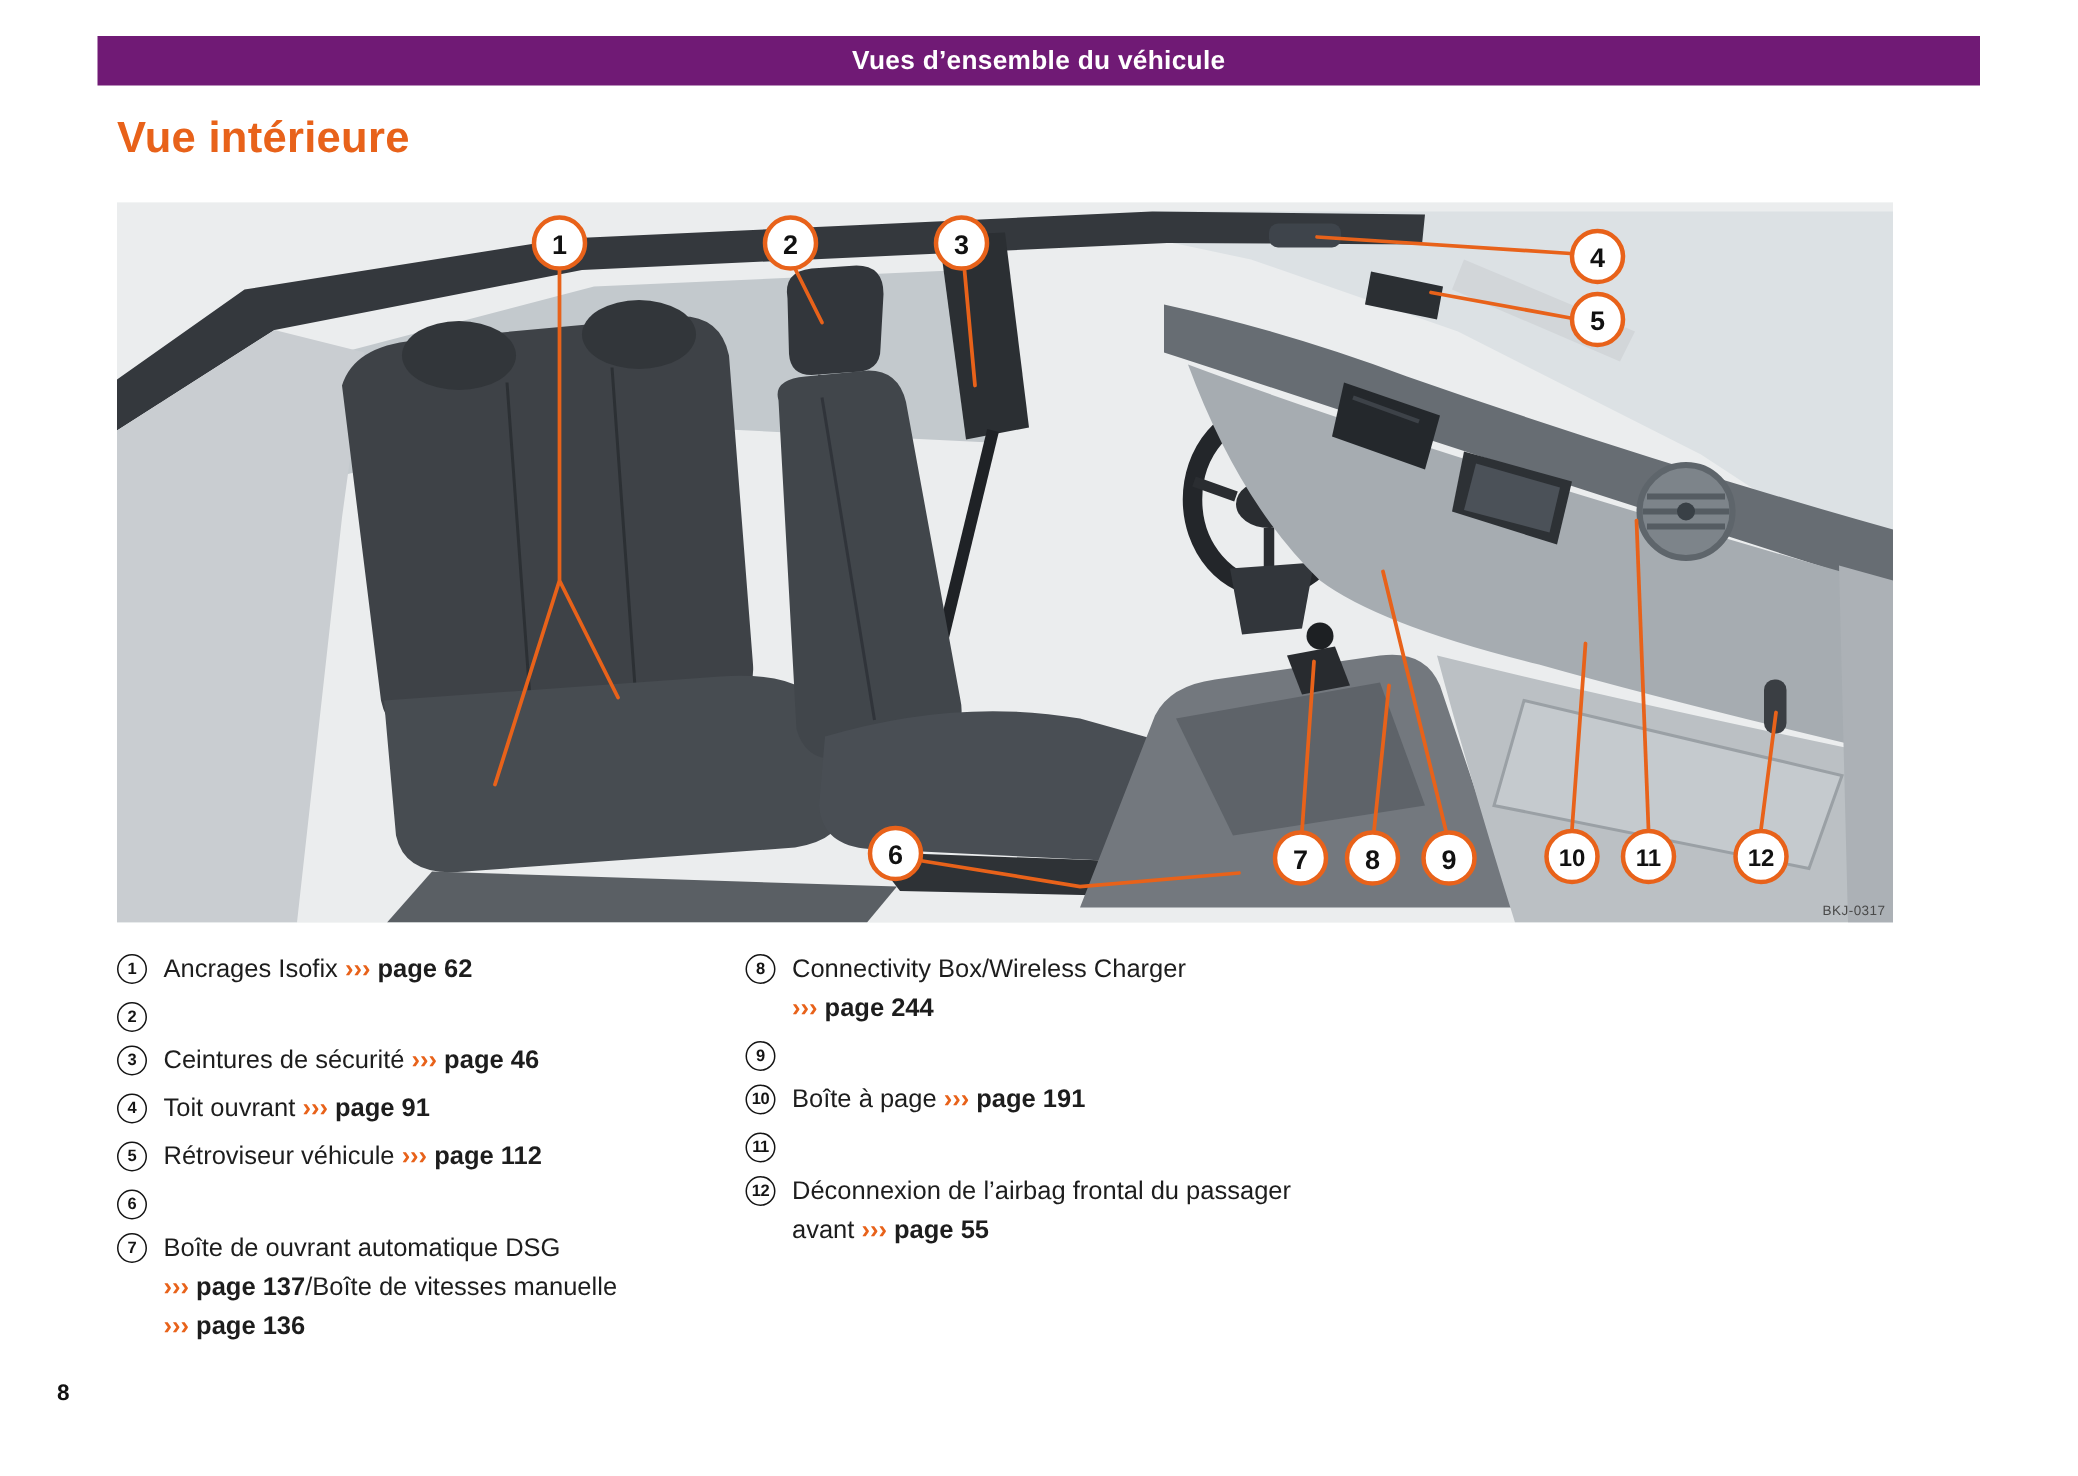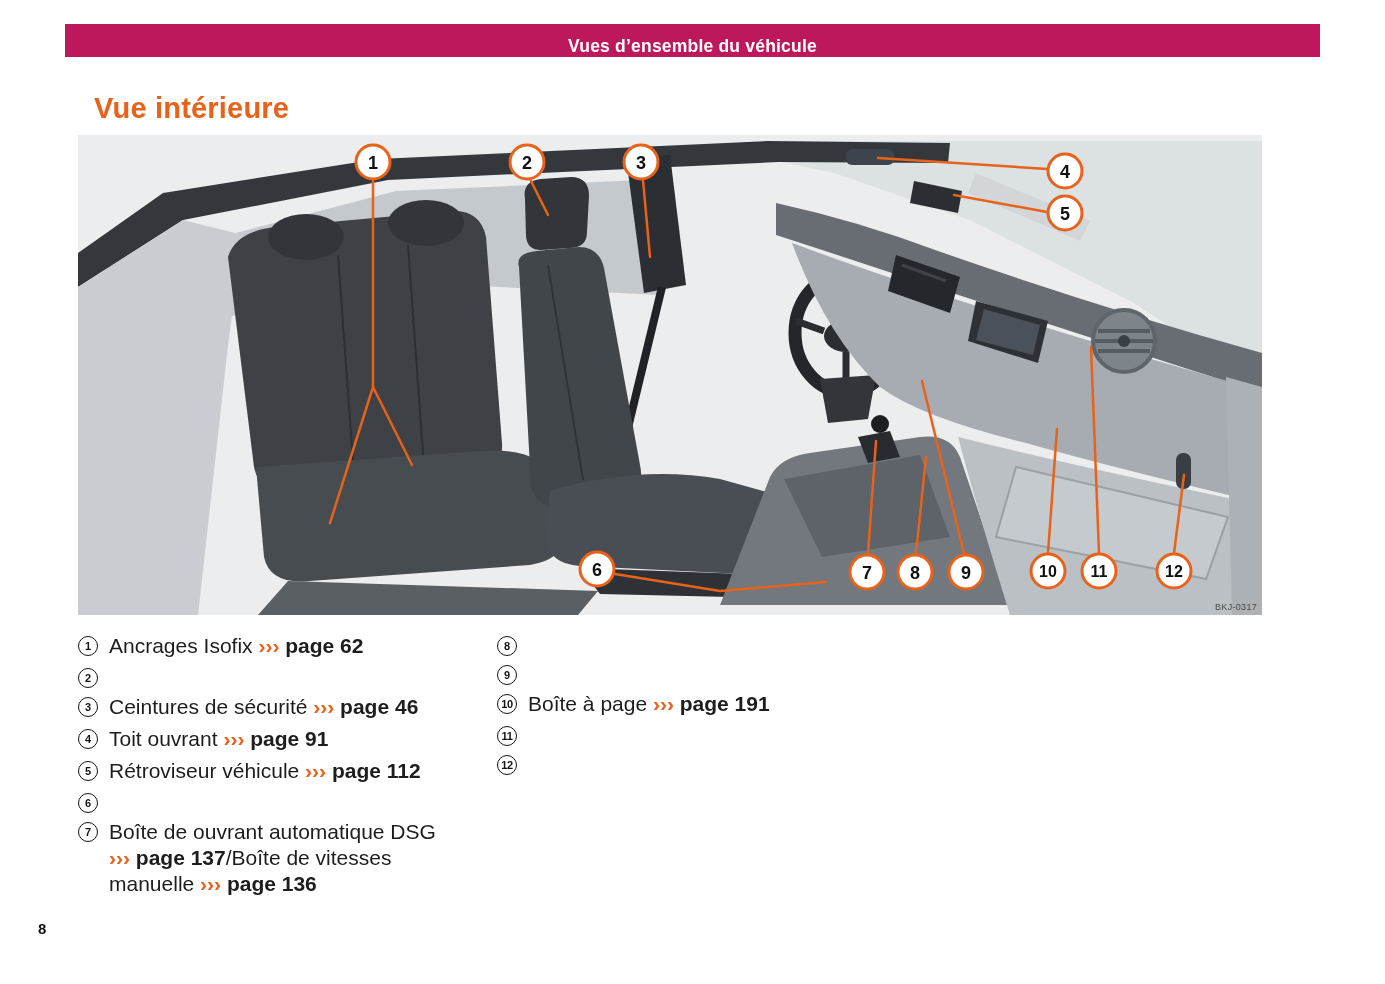--- a/index.html
+++ b/index.html
@@ -2,25 +2,25 @@
 <html><head>
 <meta charset="utf-8">
 <style>
   html,body{margin:0;padding:0;}
   body{
     width:1385px;height:984px;background:#ffffff;position:relative;overflow:hidden;
     font-family:"Liberation Sans",sans-serif;color:#1d1d1d;
   }
   .header-bar{
     position:absolute;left:65px;top:24px;width:1255px;height:33px;
-    background:#be185d;display:flex;align-items:flex-end;justify-content:center;
+    background:#701a75;display:flex;align-items:center;justify-content:center;
   }
   .header-title{color:#ffffff;font-weight:bold;font-size:17.5px;letter-spacing:.2px;}
   .section-title{
-    position:absolute;left:78px;top:76px;margin:16px;color:#e8621a;
+    position:absolute;left:78px;top:76px;margin:0;color:#e8621a;
     font-size:29px;font-weight:bold;letter-spacing:.2px;
   }
   .illustration{
     position:absolute;left:78px;top:135px;width:1184px;height:480px;background:#ebedee;
   }
   .illustration svg{display:block;width:1184px;height:480px;}
   .figure-code{
     position:absolute;right:5px;bottom:3px;font-size:9px;color:#4a4a4a;letter-spacing:.3px;
   }
   .legend{
@@ -28,21 +28,21 @@
   }
   .legend-col{width:419px;}
   .legend-col.right{width:420px;}
   .legend-item{display:flex;margin-bottom:6px;}
   .num-badge{
     box-sizing:border-box;width:20px;height:20px;border:1.5px solid #141414;border-radius:50%;
     display:flex;align-items:center;justify-content:center;
     font-size:11px;font-weight:bold;color:#141414;flex:0 0 20px;
     margin-right:11px;margin-top:3px;letter-spacing:-.3px;
   }
-  .legend-text{font-size:21px;line-height:26px;color:#1d1d1d;max-width:352px;}
+  .legend-text{font-size:17px;line-height:26px;color:#1d1d1d;max-width:352px;}
   .legend-col.left .legend-text{max-width:345px;}
   .legend-text .bold{font-weight:bold;}
   .legend-text .chev{color:#e8621a;font-weight:bold;}
   .page-number{
     position:absolute;left:38px;top:920px;font-weight:bold;font-size:15px;color:#111;
   }
 </style>
 </head>
 <body>
 
@@ -215,30 +215,32 @@
         <span class="num-badge">6</span>
       </div>
       <div class="legend-item">
         <span class="num-badge">7</span>
         <span class="legend-text"><span>Boîte de ouvrant automatique DSG </span><span class="chev">›››</span><span class="bold">&nbsp;page&nbsp;137</span><span>/Boîte de vitesses manuelle </span><span class="chev">›››</span><span class="bold">&nbsp;page&nbsp;136</span></span>
       </div>
     </div>
   <div class="legend-col right">
       <div class="legend-item">
         <span class="num-badge">8</span>
+        <span class="legend-text"><span>Connectivity Box/Wireless Charger </span><span class="chev">›››</span><span class="bold">&nbsp;page&nbsp;244</span></span>
       </div>
       <div class="legend-item">
         <span class="num-badge">9</span>
       </div>
       <div class="legend-item">
         <span class="num-badge">10</span>
         <span class="legend-text"><span>Boîte à page </span><span class="chev">›››</span><span class="bold">&nbsp;page&nbsp;191</span></span>
       </div>
       <div class="legend-item">
         <span class="num-badge">11</span>
       </div>
       <div class="legend-item">
         <span class="num-badge">12</span>
+        <span class="legend-text"><span>Déconnexion de l’airbag frontal du passager avant </span><span class="chev">›››</span><span class="bold">&nbsp;page&nbsp;55</span></span>
       </div>
     </div>
 </div>
 
 <div class="page-number">8</div>
 
 </body></html>

